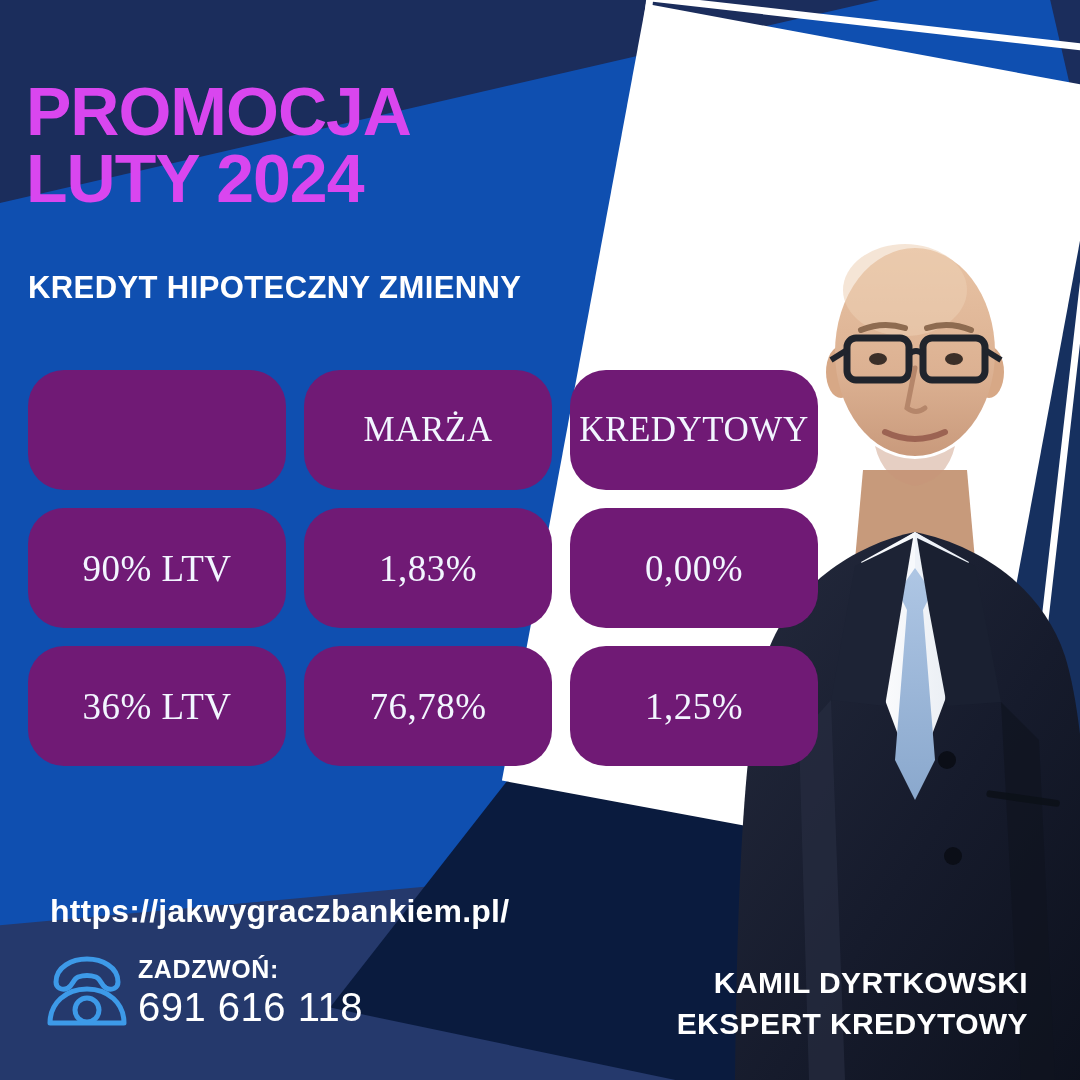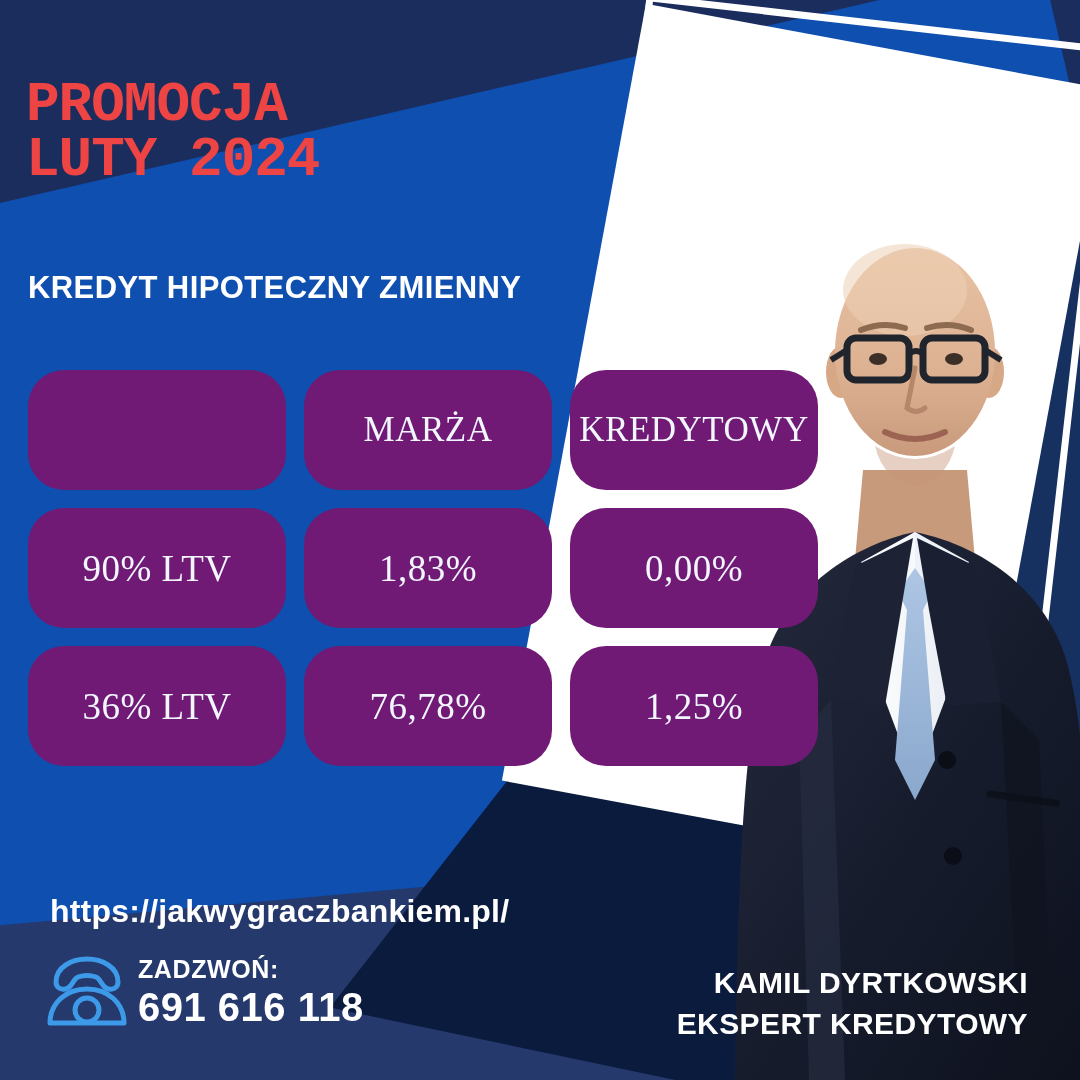--- a/index.html
+++ b/index.html
@@ -89,26 +89,25 @@
     position:absolute;
     left:735px; top:140px;
     width:360px; height:940px;
     overflow:hidden;
   }
   .portrait svg{display:block;width:100%;height:100%;}
 
   
   .headline{
     position:absolute;left:26px;top:78px;width:620px;
-    color:#ef4444;
+    color:#d946ef;
     font-weight:bold;
-    font-size:56px;
+    font-size:68px;
     line-height:.98;
     letter-spacing:-1px;
-    font-family:Liberation Mono, monospace;
   }
   .headline .l2{display:block;}
   .subtitle{
     position:absolute;left:28px;top:270px;
     color:#ffffff;
     font-weight:bold;
     font-size:31px;
     letter-spacing:.4px;
   }
 
@@ -138,21 +137,21 @@
     position:absolute;left:50px;top:893px;
     color:#ffffff;font-size:32px;font-weight:bold;letter-spacing:.2px;
   }
   .call-row{
     position:absolute;left:44px;top:955px;
     display:flex;align-items:center;gap:8px;
   }
   .phone-icon{width:86px;height:74px;flex:none;}
   .call-text{display:flex;flex-direction:column;line-height:1.05;}
   .call-label{color:#ffffff;font-size:25px;font-weight:bold;letter-spacing:.6px;}
-  .call-number{color:#ffffff;font-size:40px;font-weight:bold;letter-spacing:.5px;margin-top:4px;}
+  .call-number{color:#ffffff;font-size:40px;font-weight:normal;letter-spacing:.5px;margin-top:4px;}
 
   
   .signature{
     position:absolute;right:52px;bottom:36px;
     text-align:right;color:#ffffff;
     font-weight:bold;font-size:30px;line-height:1.35;
     letter-spacing:.4px;
   }
 </style>
 </head>

